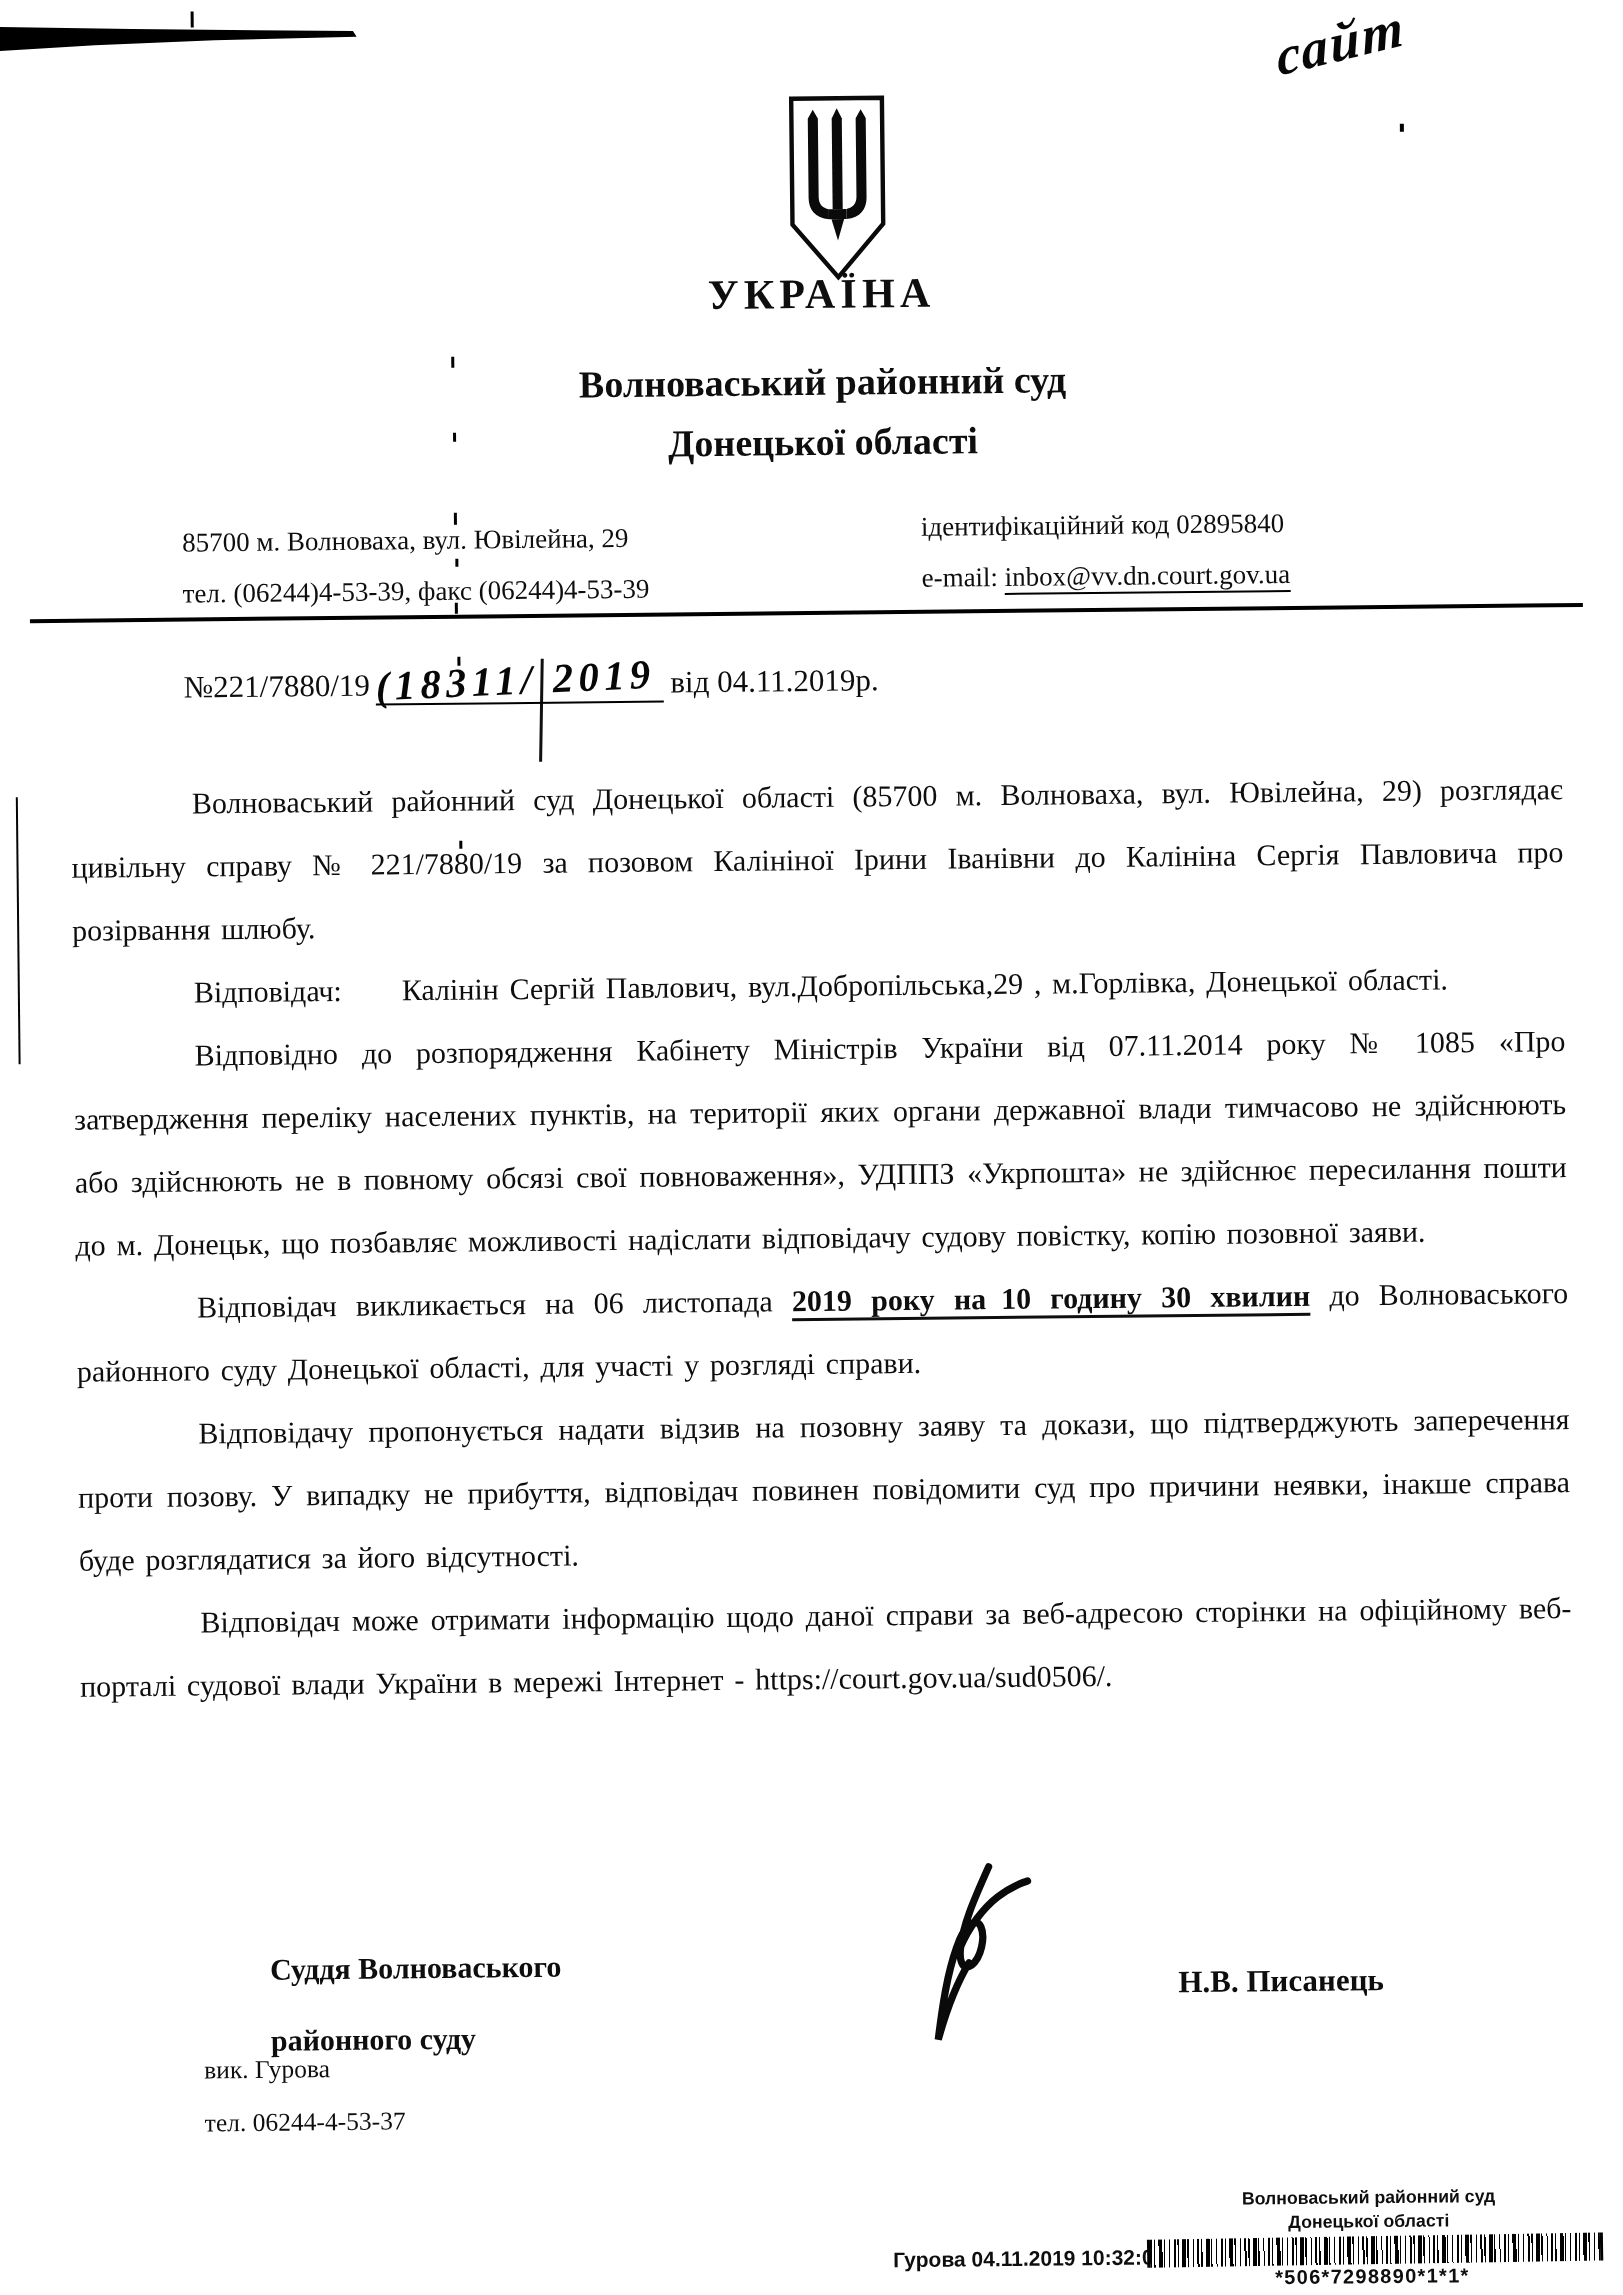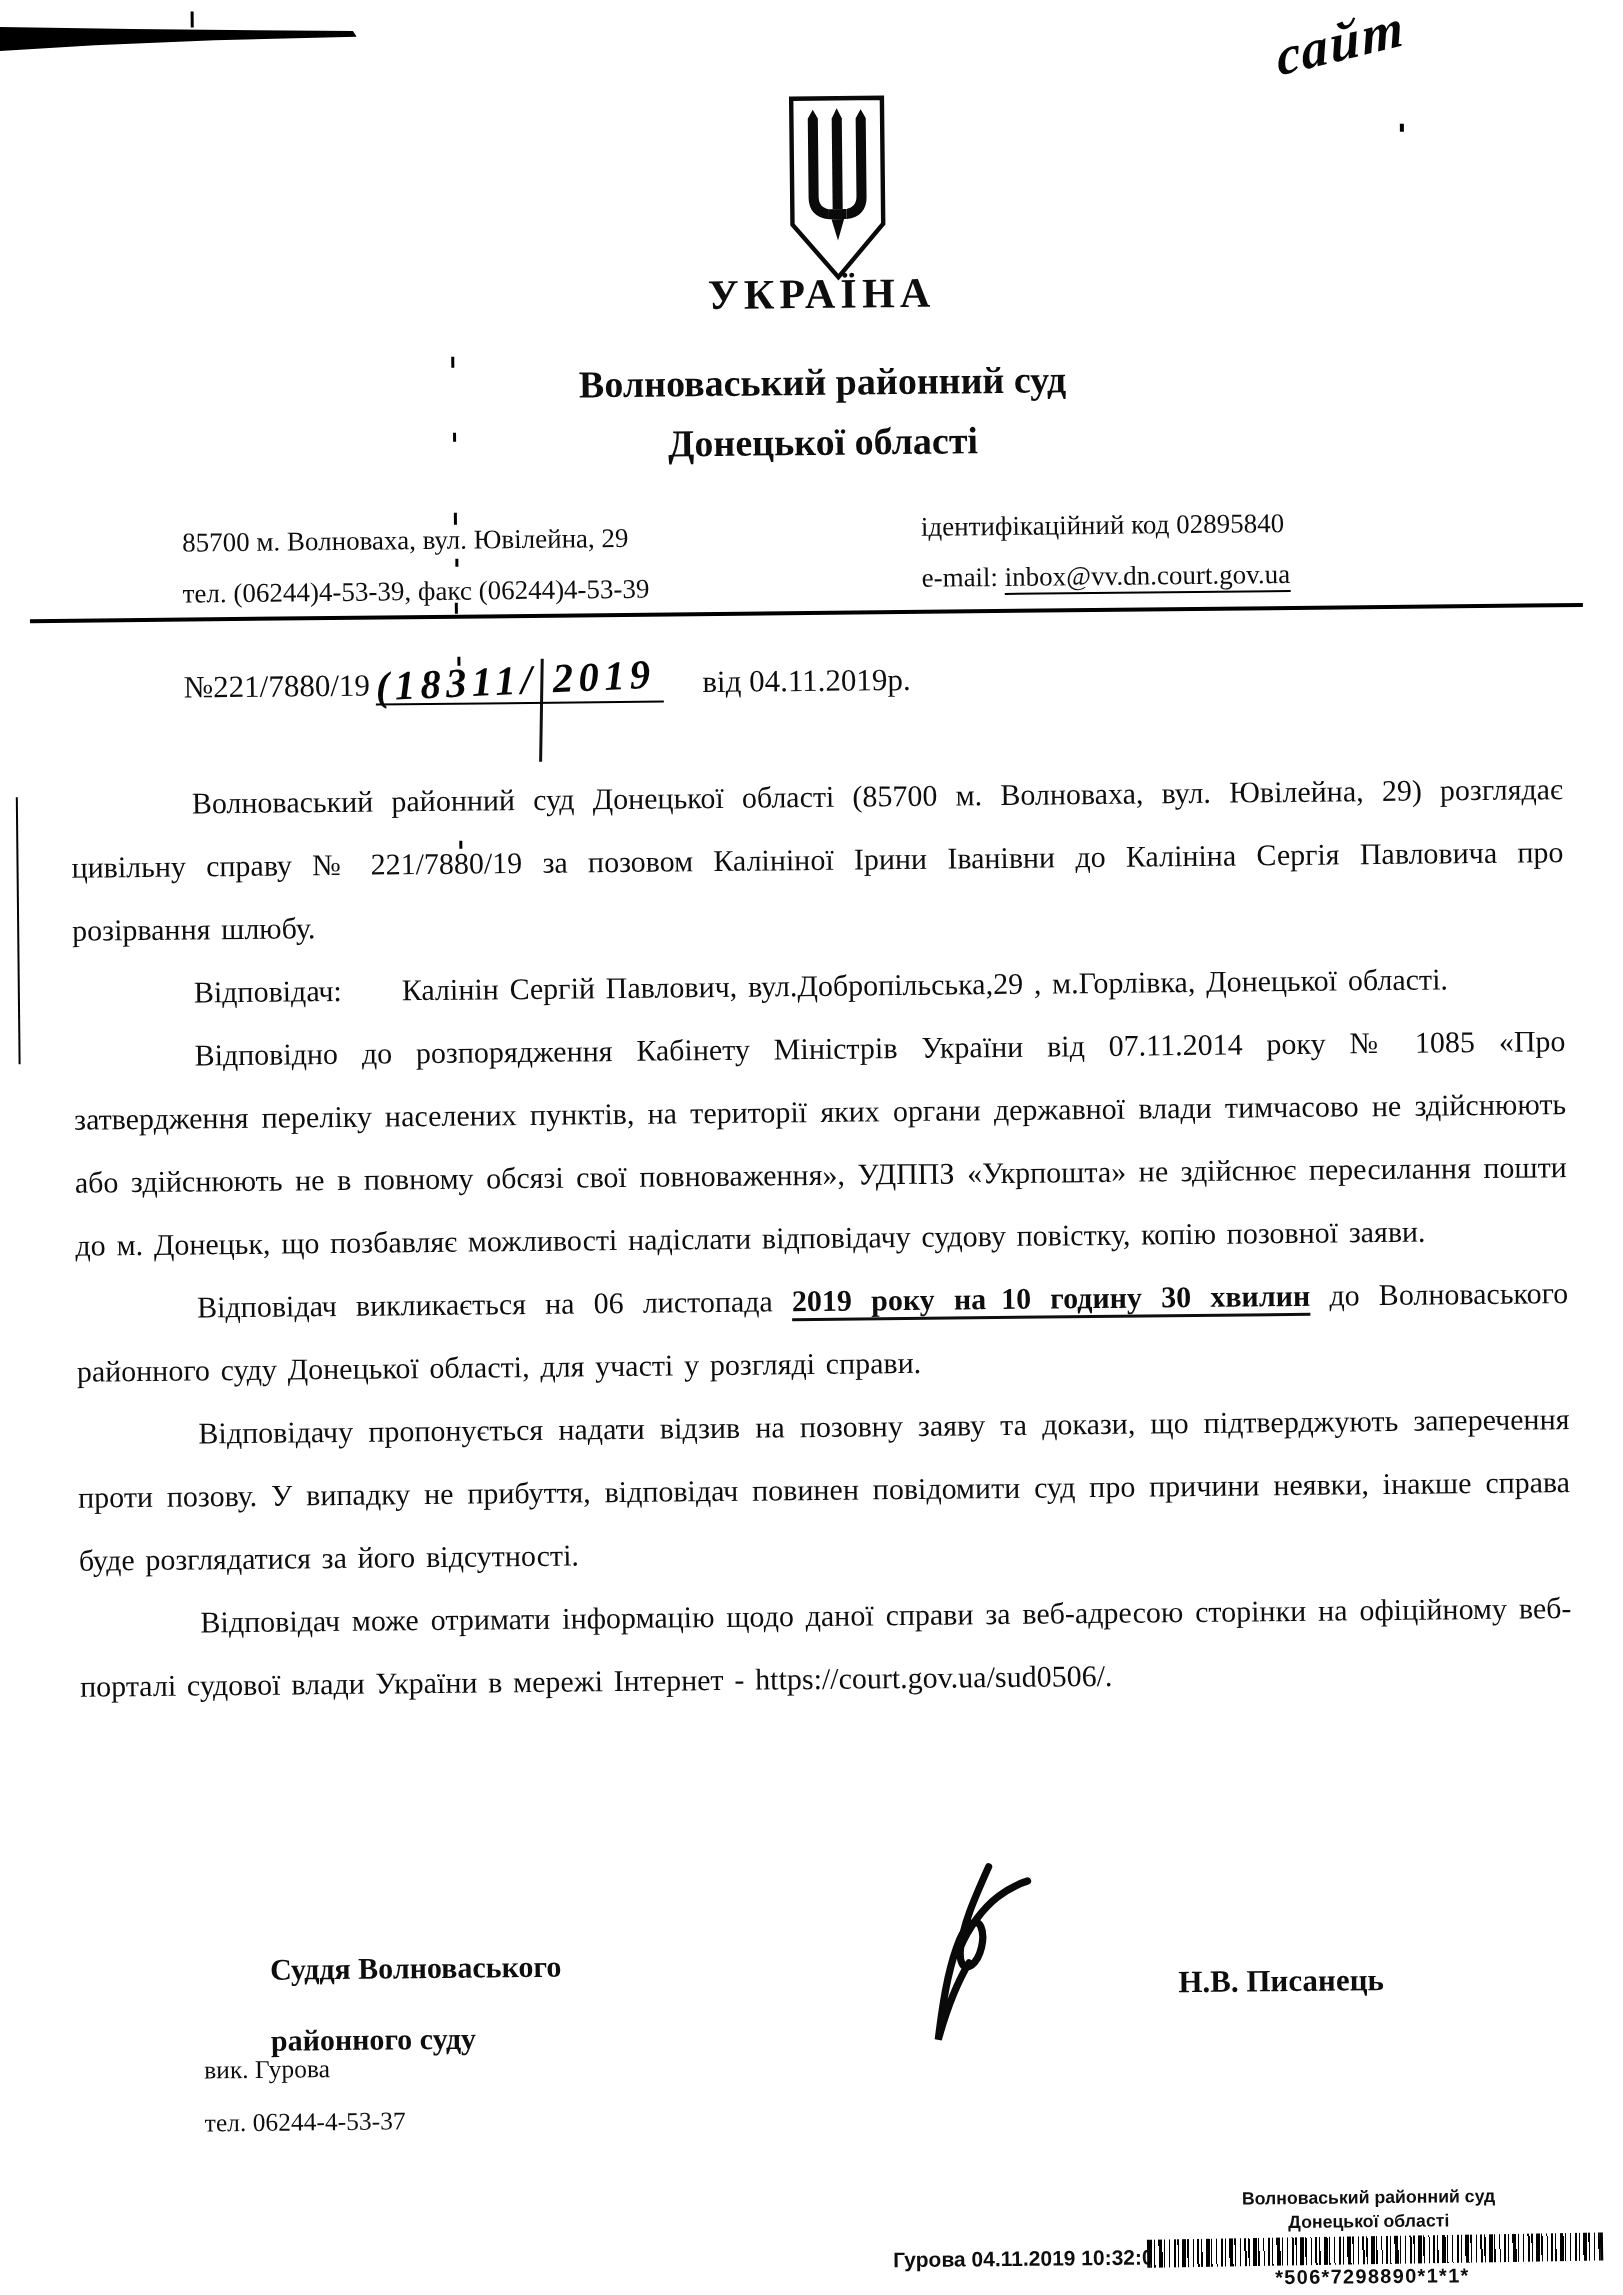--- a/index.html
+++ b/index.html
@@ -44,21 +44,21 @@
   .court-name { top:352px; font-size:38px; font-weight:bold; line-height:60px; }
 
   .addr-left  { position:absolute; left:189px;  top:511px; width:609px; font-size:27px; line-height:51px; }
   .addr-right { position:absolute; left:928px; top:503px; width:537px; font-size:27px; line-height:51px; }
   .addr-right .uline { border-bottom:2.6px solid #000; padding-bottom:1.3px; }
   .rule { position:absolute; left:36px; top:611px; width:1553px; height:3.9px; background:#000; }
 
   
   .ref-line { position:absolute; left:189px; top:660px; font-size:31px; white-space:nowrap; }
   .ref-line .hand-box { display:inline-block; min-width:288px; border-bottom:2.6px solid #000; margin:0 5.2px; vertical-align:baseline; }
-  .ref-date { margin-left:34px; }
+  .ref-date { margin-left:2px; }
 
   
   .doc-body { position:absolute; left:75px; top:765px; width:1492px;
     font-size:30px; line-height:63px; text-align:justify; word-spacing:3.3px; }
   .doc-body p { margin:0; text-indent:121px; }
   .doc-body .emph { font-weight:bold; text-decoration:underline; text-decoration-thickness:2.6px; text-underline-offset:6.5px; }
 
   
   .sig-title { position:absolute; left:262px; top:1928px; width:393px;
     font-size:30px; font-weight:bold; line-height:71px; }

